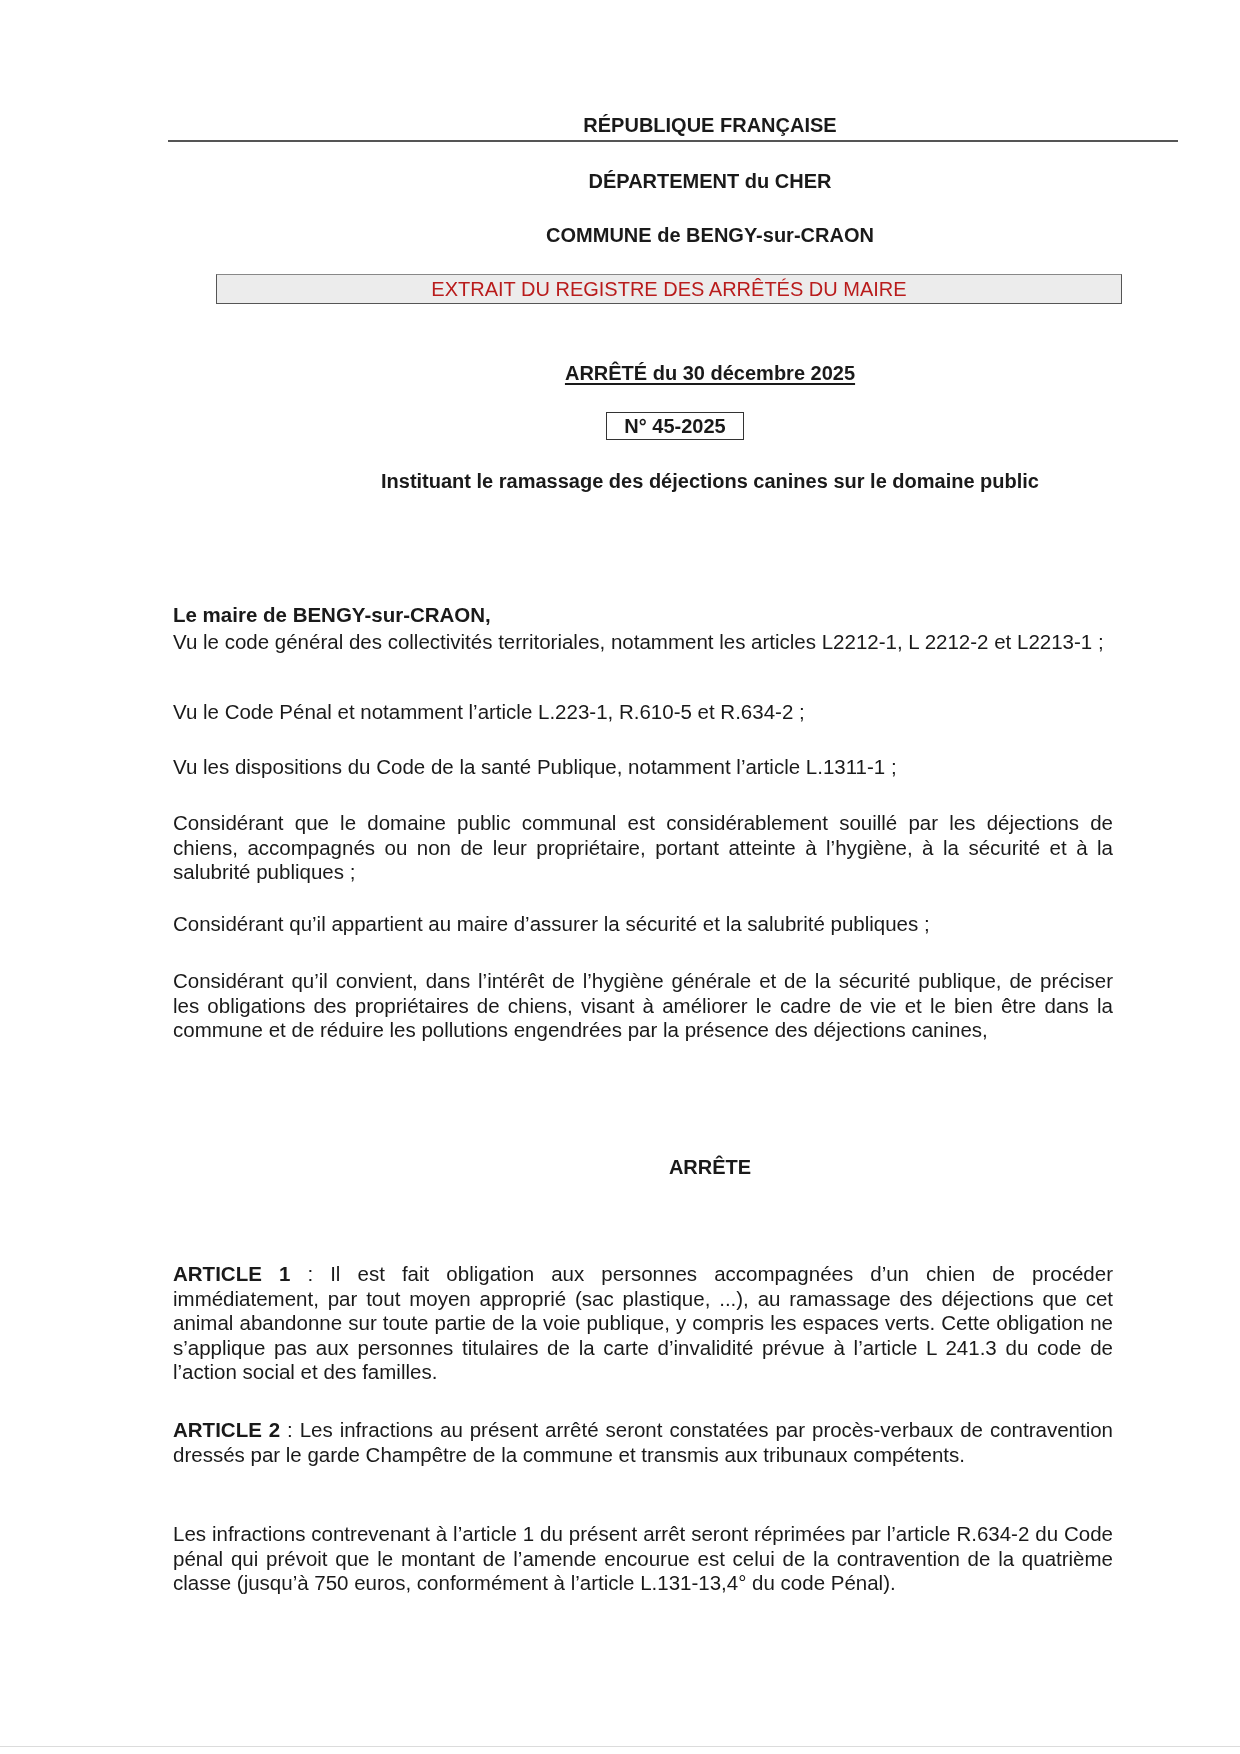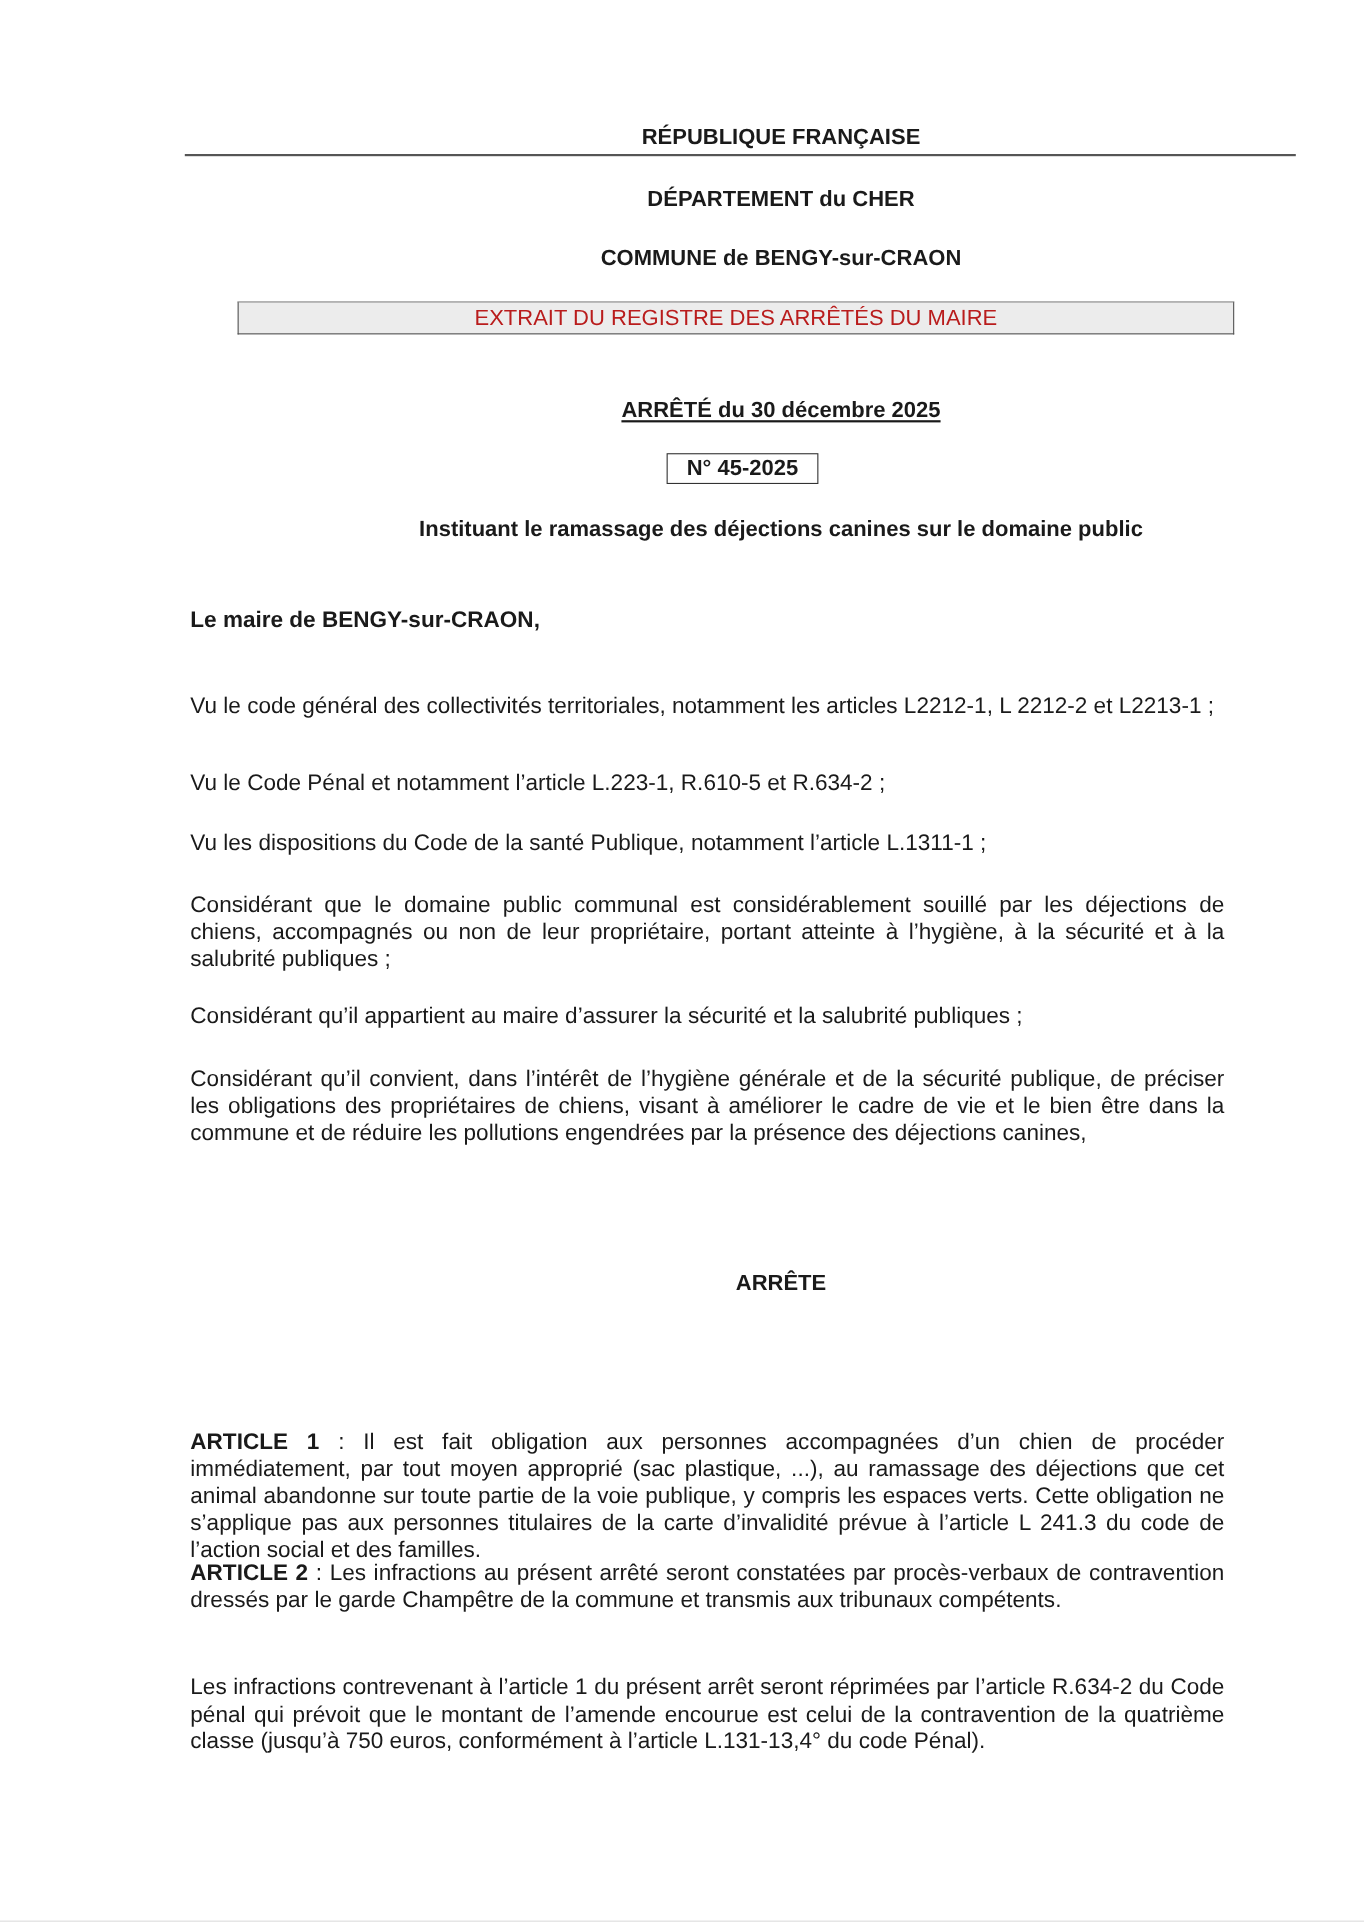--- a/index.html
+++ b/index.html
@@ -84,33 +84,33 @@
     }
     .body-text {
       position: absolute;
       left: 173px;
       width: 940px;
       font-size: 20.5px;
       line-height: 24.5px;
       text-align: justify;
       color: #1a1a1a;
     }
-    .maire { top: 552px; font-weight: bold; }
+    .maire { top: 603px; font-weight: bold; }
     .vu1 { top: 630px; }
     .vu2 { top: 700px; }
     .vu3 { top: 755px; }
     .cons1 { top: 811px; }
     .cons2 { top: 912px; }
     .cons3 { top: 969px; }
     .arrete-heading {
       top: 1156px;
       left: 90px;
       font-size: 20px;
     }
-    .art1 { top: 1262px; margin-top: 37px; }
+    .art1 { top: 1262px; }
     .art2 { top: 1418px; }
     .art2b { top: 1522px; }
     .article-label {
       font-weight: bold;
     }
     .footer-rule {
       position: absolute;
       left: 0;
       top: 1746px;
       width: 1240px;

